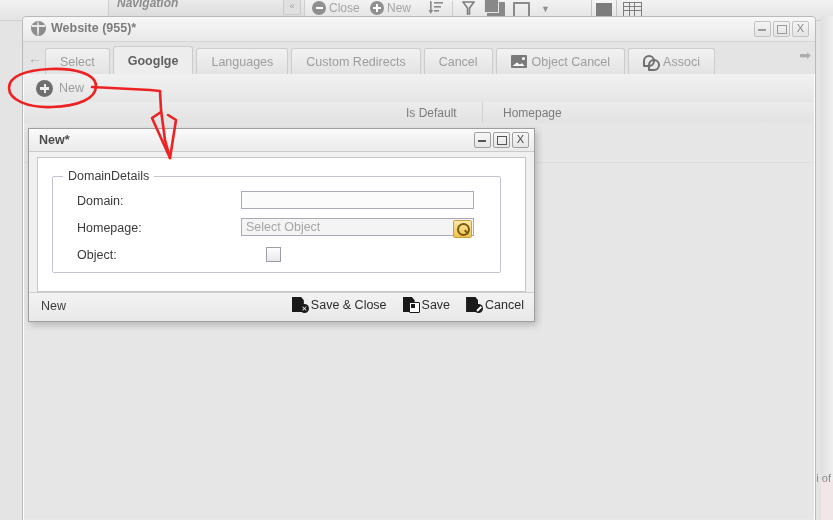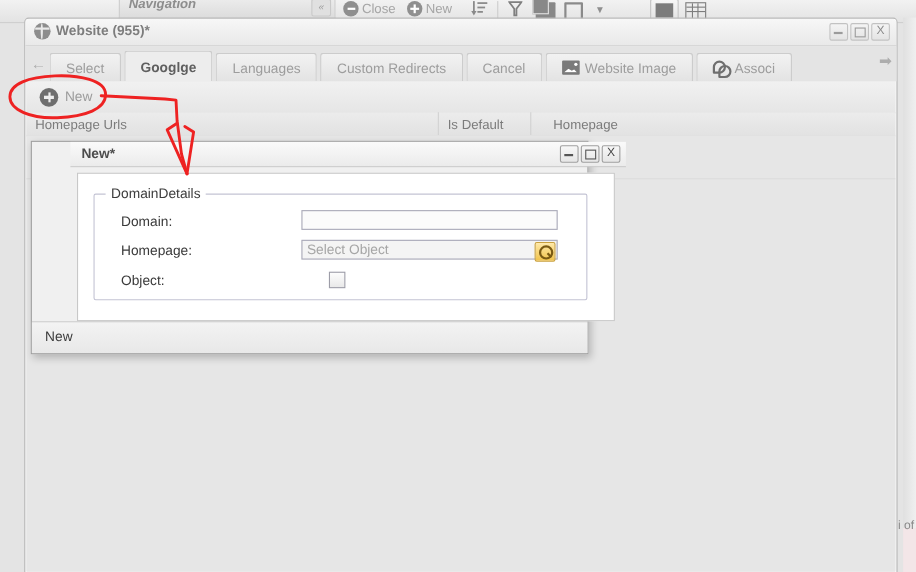--- a/index.html
+++ b/index.html
@@ -115,32 +115,32 @@
   .edge-label{position:absolute;right:2px;top:472px;color:#8a8a8a;font-size:11px;white-space:nowrap;}
   .right-strip{position:absolute;right:0;top:16px;width:12px;height:504px;
                background:linear-gradient(90deg,#e0e0e0,#f0f0f0);}
   .pink-strip{position:absolute;right:0px;top:480px;width:12px;height:40px;background:#f3e6e8;}
 
   
   .dlg{position:absolute;left:28px;top:128px;width:505px;height:192px;
        background:#f0f0f0;border:1px solid #9f9f9f;
        box-shadow:2px 3px 7px rgba(0,0,0,0.22);}
   .dlg-title{position:absolute;left:0;top:0;width:100%;height:22px;
-             background:linear-gradient(#fafafa,#ebebeb);border-bottom:1px solid #cbcbcb;margin-left:35px;}
+             background:linear-gradient(#fafafa,#ebebeb);border-bottom:1px solid #cbcbcb;}
   .dlg-title-text{position:absolute;left:10px;top:4px;font-size:12.5px;font-weight:bold;color:#4c4c4c;}
   .dbtns{position:absolute;right:5px;top:3px;display:flex;gap:2px;}
   .dbtn{width:15px;height:14px;background:linear-gradient(#f7f7f7,#e6e6e6);
         border:1px solid #9e9e9e;border-radius:2px;position:relative;}
   .dbtn .m{position:absolute;left:3px;top:7px;width:8px;height:2px;background:#555;}
   .dbtn .r{position:absolute;left:3px;top:3px;width:8px;height:7px;border:1.5px solid #555;}
   .dbtn .c{position:absolute;left:0;top:0;width:100%;height:100%;color:#444;
            font-size:11px;text-align:center;line-height:13px;}
 
   .dlg-body{position:absolute;left:8px;top:28px;width:487px;height:133px;
-            background:#ffffff;border:1px solid #c8c8c8;margin-left:33px;}
+            background:#ffffff;border:1px solid #c8c8c8;}
   .fieldset{position:absolute;left:14px;top:18px;width:447px;height:95px;
             border:1px solid #c3c3d4;border-radius:2px;}
   .legend{position:absolute;left:10px;top:-8px;background:#ffffff;padding:0 5px;
           color:#3d3d3d;font-size:12.5px;}
   .flabel{position:absolute;left:24px;color:#3a3a3a;font-size:12.5px;}
   .finput{position:absolute;left:188px;height:18px;background:#fbfbfb;
           border:1px solid #a9a9b8;box-sizing:border-box;}
   .finput.placeholder{color:#a6a6a6;font-size:12.5px;padding:1px 4px;background:#f4f4f4;}
   .browse-ico{position:absolute;right:1px;top:1px;width:17px;height:16px;
               background:linear-gradient(#ffe9a8,#f0c24a);border:1px solid #c9a03d;border-radius:2px;}
@@ -267,40 +267,37 @@
           <span>Languages</span>
         </div>
         <div class="tab">
           <span>Custom Redirects</span>
         </div>
         <div class="tab">
           <span>Cancel</span>
         </div>
         <div class="tab">
           <span class="ti ico-img"></span>
-          <span>Website Image</span>
+          <span>Object Cancel</span>
         </div>
         <div class="tab">
           <span class="ti ico-link"></span>
           <span>Associ</span>
         </div>
       </div>
     </div>
 
     <div class="grid-toolbar">
       <div class="new-btn">
         <span class="plus-ico"></span>
         <span>New</span>
       </div>
     </div>
 
     <div class="colhdr">
-      <div class="col" style="left:0px;width:374px;">
-        <span>Homepage Urls</span>
-      </div>
       <div class="col" style="left:374px;width:84px;">
         <span>Is Default</span>
       </div>
       <div class="col" style="left:458px;width:360px;padding-left:20px;">
         <span>Homepage</span>
       </div>
     </div>
 
     <div class="grid-body">
       <div class="grid-row-sep" style="top:39px;"></div>
@@ -341,20 +338,46 @@
           <span class="browse-ico"></span>
         </span>
 
         <span class="flabel" style="top:71px;">Object:</span>
         <span class="chk" style="top:70px;"></span>
       </div>
     </div>
 
     <div class="dlg-footer">
       <span class="foot-label">New</span>
+      <span class="foot-btns">
+
+        <span class="fbtn">
+          <span class="disk">
+            <span class="body"></span>
+              <span class="badge x">✕</span>
+          </span>
+          <span>Save &amp; Close</span>
+        </span>
+
+        <span class="fbtn">
+          <span class="disk">
+            <span class="body"></span>
+              <span class="badge sq"></span>
+          </span>
+          <span>Save</span>
+        </span>
+
+        <span class="fbtn">
+          <span class="disk">
+            <span class="body"></span>
+              <span class="badge no"></span>
+          </span>
+          <span>Cancel</span>
+        </span>
+      </span>
     </div>
   </div>
 
   <svg class="annot" viewBox="0 0 833 520" xmlns="http://www.w3.org/2000/svg">
     <g fill="none" stroke="#ee2222" stroke-width="2.6" stroke-linecap="round" stroke-linejoin="round">
       <path d="M 96 86 C 96 73, 72 68, 50 69 C 26 70, 9 76, 9 88 C 9 100, 28 108, 52 107 C 78 106, 96 99, 96 86 Z"></path>
     </g>
     <g fill="none" stroke="#ee2222" stroke-width="2.6" stroke-linecap="round" stroke-linejoin="round">
       <path d="M 92 87 L 150 90 L 160 91 L 161 110 L 165 140 L 170 158"></path>
       <path d="M 170 158 L 152 118 L 161 112"></path>

